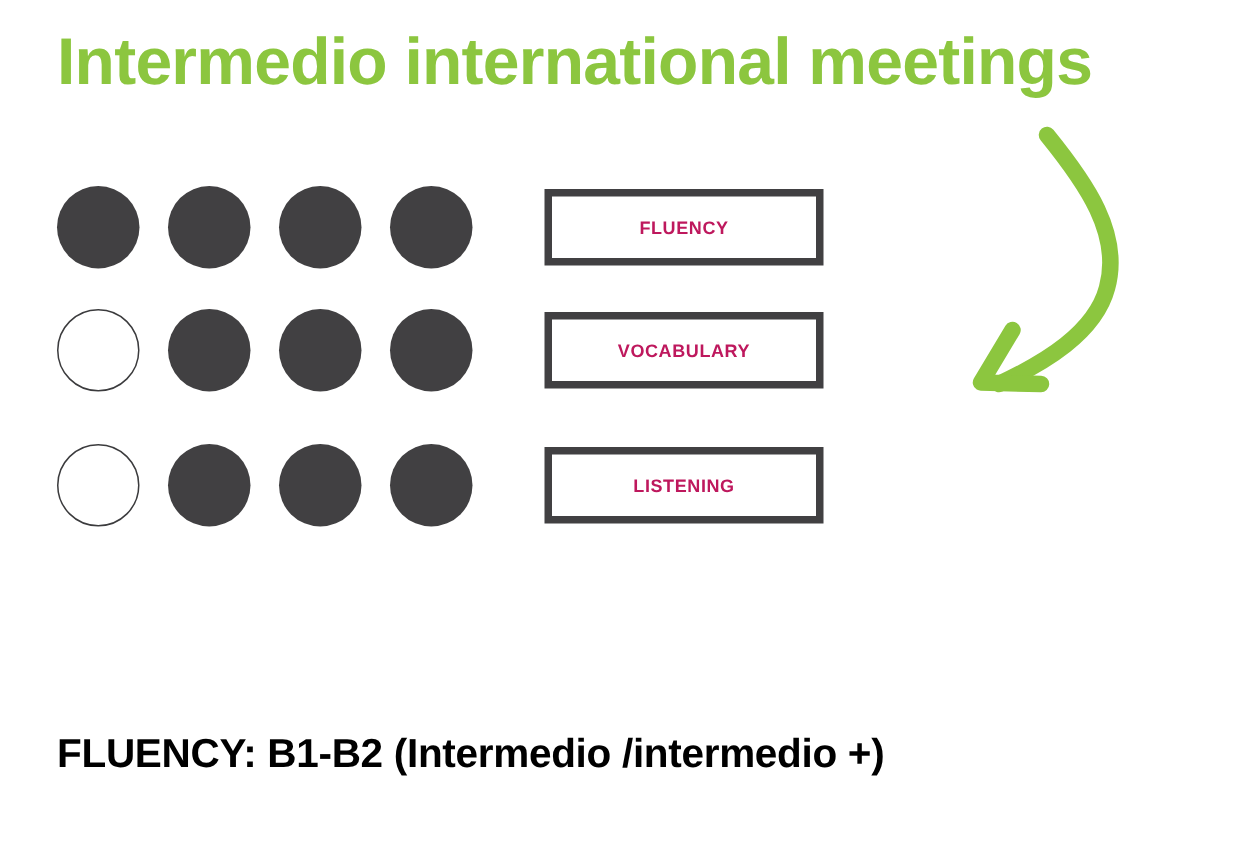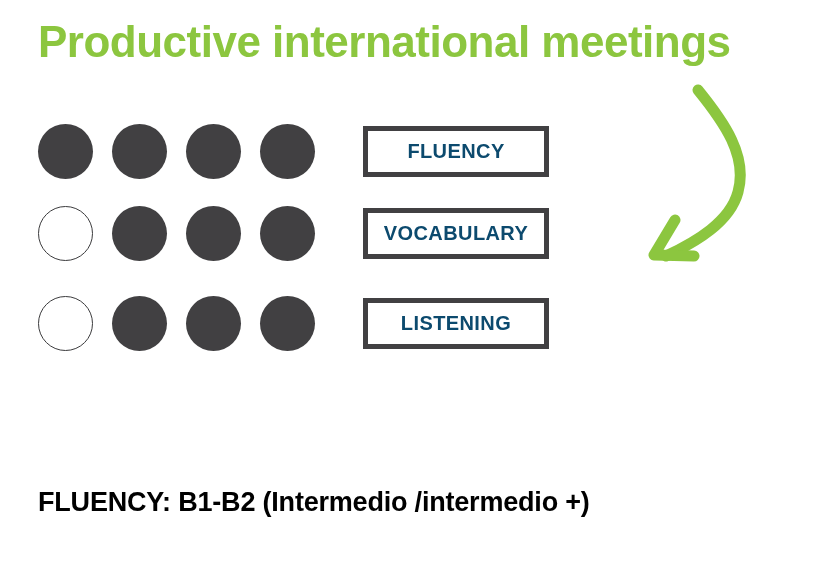--- a/index.html
+++ b/index.html
@@ -87,24 +87,24 @@
     width: 186px;
     height: 51px;
     box-sizing: border-box;
     border: 5px solid #414042;
     background: #ffffff;
     display: flex;
     align-items: center;
     justify-content: center;
   }
   .label-text {
-    font-size: 20px;
+    font-size: 12px;
     font-weight: 700;
     letter-spacing: 0.4px;
-    color: #0c4a6e;
+    color: #be185d;
     text-transform: uppercase;
     white-space: nowrap;
   }
 
   
   .arrow {
     position: absolute;
     left: 620px;
     top: 70px;
     width: 150px;
@@ -121,21 +121,21 @@
     letter-spacing: -0.2px;
     color: #000000;
     white-space: nowrap;
   }
 </style>
 </head>
 <body>
 
 <div id="canvas">
 
-  <div class="title">Productive international meetings</div>
+  <div class="title">Intermedio international meetings</div>
 
   <div class="rows">
 
     <div class="skill-row r0">
       <div class="dots">
         <span class="dot c0 filled"></span>
         <span class="dot c1 filled"></span>
         <span class="dot c2 filled"></span>
         <span class="dot c3 filled"></span>
       </div>

